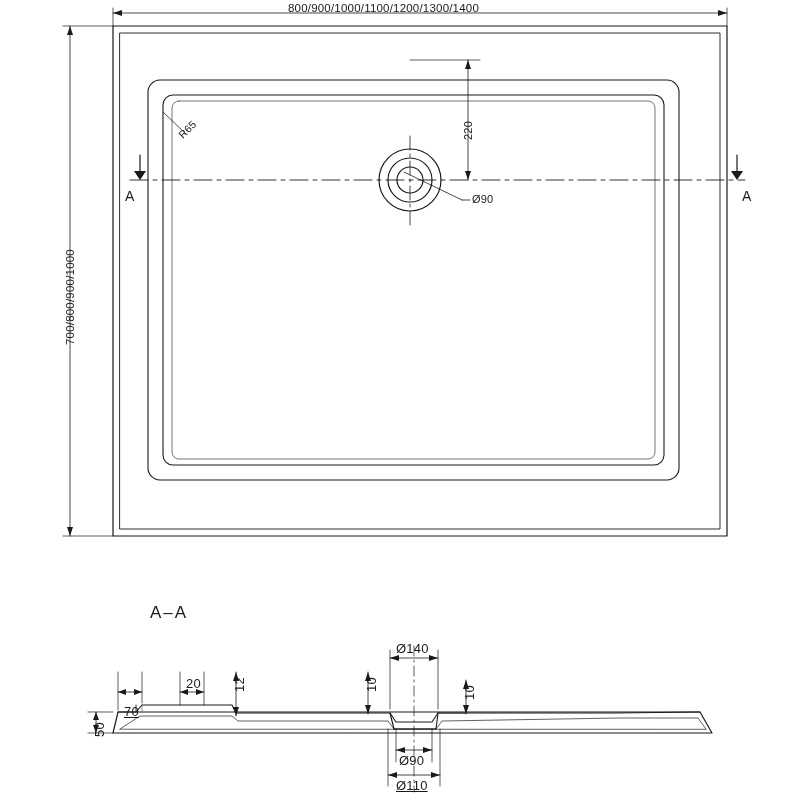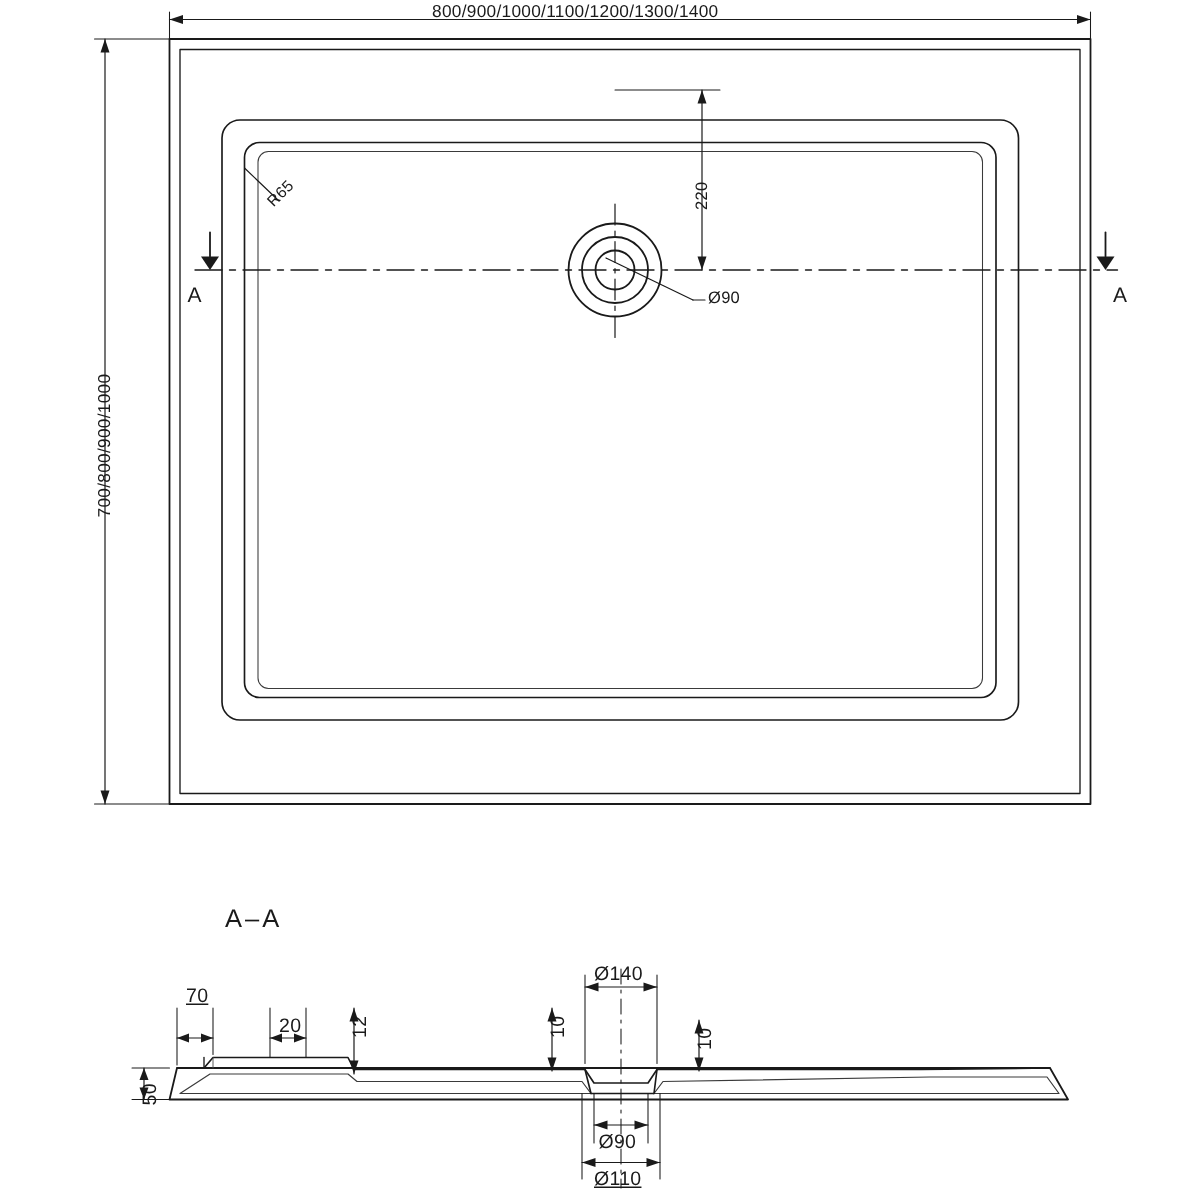--- a/index.html
+++ b/index.html
@@ -184,21 +184,21 @@
 
   <div class="lbl rot90" style="left:462px; top:140px;">220</div>
 
   <div class="lbl" style="left:472px; top:193px;">Ø90</div>
 
   <div class="lbl" style="left:125px; top:188px; font-size:14px;">A</div>
   <div class="lbl" style="left:742px; top:188px; font-size:14px;">A</div>
 
   <div class="lbl big" style="left:139px; top:603px;margin-left:11px;">A–A</div>
 
-  <div class="lbl small" style="left:124px; top:656px;text-decoration:underline;">70</div>
+  <div class="lbl small" style="left:124px; top:704px;text-decoration:underline;">70</div>
   <div class="lbl small" style="left:186px; top:676px;">20</div>
 
   <div class="lbl small rot90" style="left:232px; top:692px;">12</div>
   <div class="lbl small rot90" style="left:364px; top:692px;">10</div>
   <div class="lbl small rot90" style="left:462px; top:700px;">10</div>
 
   <div class="lbl small rot90" style="left:92px; top:737px;">50</div>
 
   <div class="lbl small" style="left:396px; top:641px;">Ø140</div>
   <div class="lbl small" style="left:399px; top:753px;">Ø90</div>

